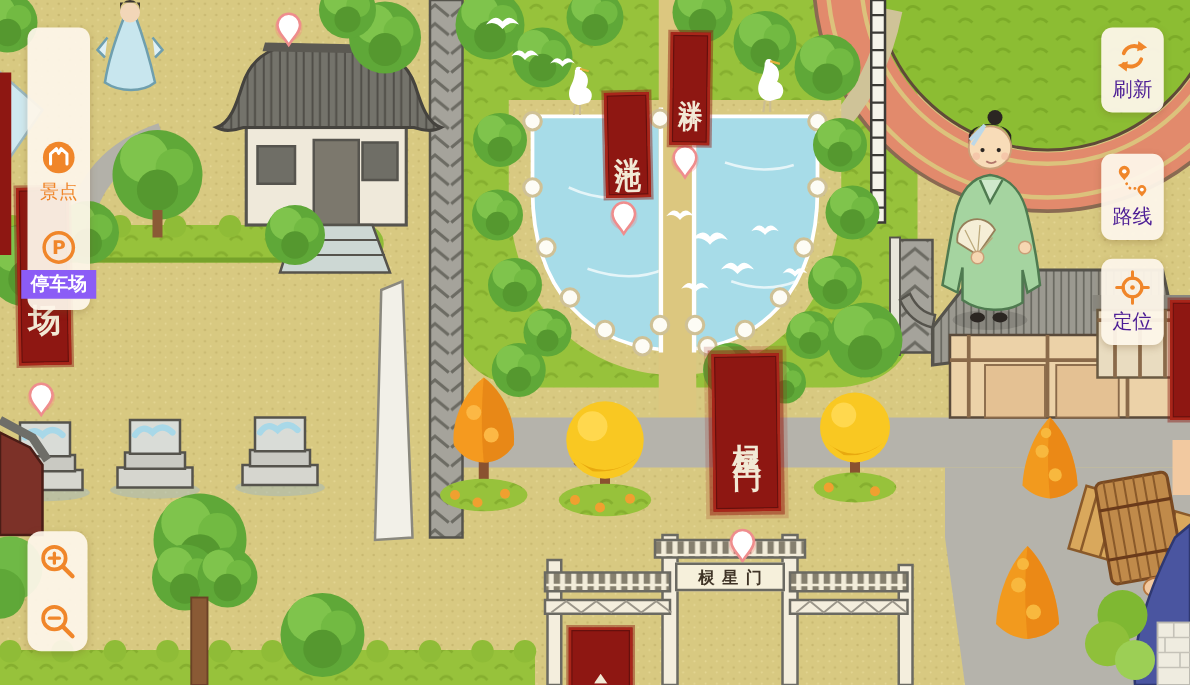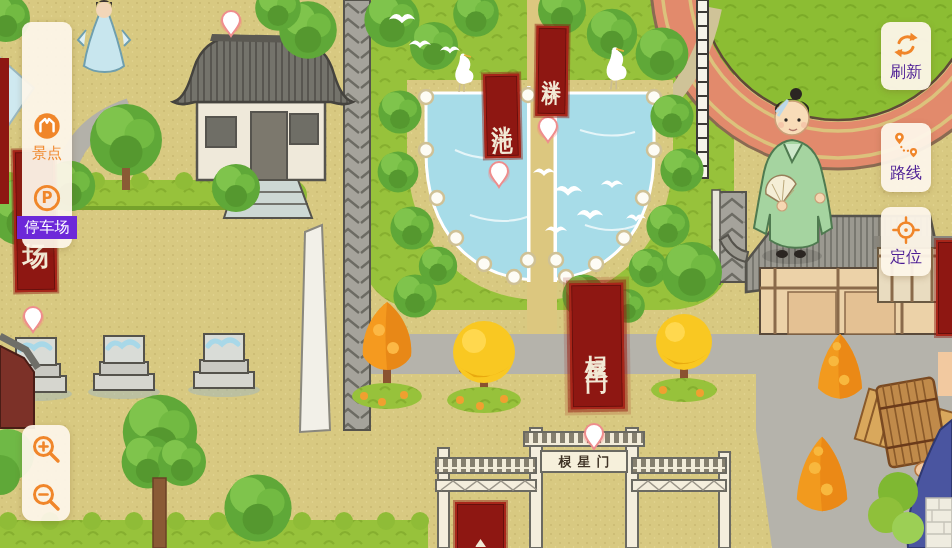--- a/index.html
+++ b/index.html
@@ -29,21 +29,21 @@
           background:#f6f0db;border:2px solid #6b6a62;box-sizing:border-box;
           display:flex;align-items:center;justify-content:center;
           color:#3f3326;font-weight:bold;font-size:13px;letter-spacing:6px;text-indent:6px;}
 
   
   .panel{position:absolute;background:rgba(253,245,233,.94);border-radius:9px;z-index:10;
          box-shadow:0 2px 6px rgba(110,80,35,.25);}
   #sidebar{left:22px;top:22px;width:50px;height:226px;display:flex;flex-direction:column;justify-content:flex-end;}
   .side-item{height:74px;display:flex;flex-direction:column;align-items:center;justify-content:center;gap:3px;cursor:pointer;}
   .lbl{font-size:15px;color:#f0862a;white-space:nowrap;}
-  .lbl.sel{background:#6d28d9;color:#fff;width:60px;text-align:center;padding:2px 0;margin:0 -5px;}
+  .lbl.sel{background:#8b5cf6;color:#fff;width:60px;text-align:center;padding:2px 0;margin:0 -5px;font-weight:bold;}
 
   #zoom-panel{left:22px;top:425px;width:48px;height:96px;display:flex;flex-direction:column;border-radius:11px;}
   .zbtn{flex:1;display:flex;align-items:center;justify-content:center;cursor:pointer;}
 
   .abtn{position:absolute;left:881px;width:50px;z-index:10;background:rgba(253,245,233,.95);
         border-radius:9px;box-shadow:0 2px 6px rgba(110,80,35,.25);
         display:flex;flex-direction:column;align-items:center;justify-content:center;gap:2px;cursor:pointer;}
   #btn-refresh{top:22px;height:68px;}
   #btn-route  {top:98px;height:69px;margin-top:25px;}
   #btn-locate {top:175px;height:69px;margin-top:32px;}

